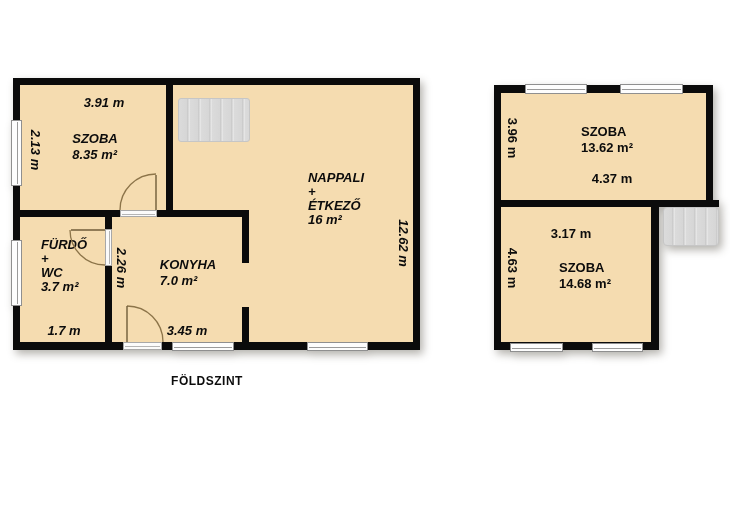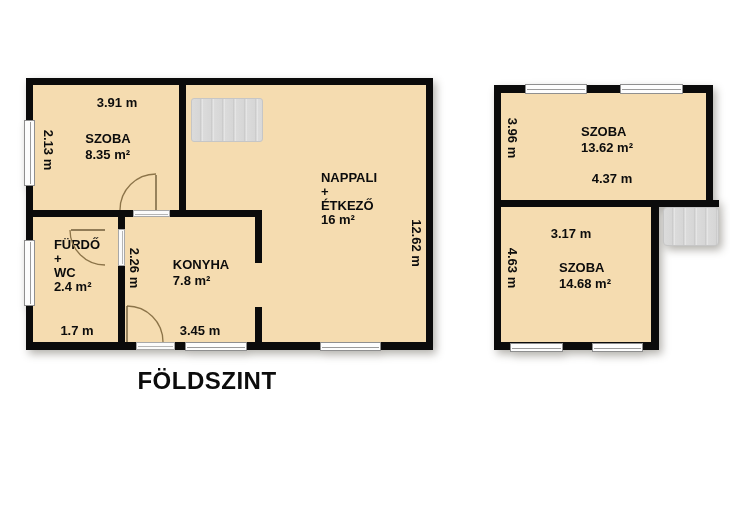--- a/index.html
+++ b/index.html
@@ -18,29 +18,29 @@
   .thr-h::after{content:"";position:absolute;left:1px;right:1px;top:50%;height:1px;background:#b5b5b5;}
   .thr-v::after{content:"";position:absolute;top:1px;bottom:1px;left:50%;width:1px;background:#b5b5b5;}
   .stairs{
     position:absolute;border:1px solid #c6c6c6;border-radius:3px;box-sizing:border-box;
     background:repeating-linear-gradient(90deg,#dbdbdb 0px,#d6d6d6 8px,#c2c2c2 9px,#efefef 10px,#dbdbdb 11px);
   }
   .lbl{position:absolute;transform:translate(-50%,-50%);font-weight:bold;font-size:13px;white-space:nowrap;color:#0c0c0c;}
   .lbl.v{transform:translate(-50%,-50%) rotate(90deg);}
   .room-lbl{position:absolute;transform:translate(-50%,-50%);font-weight:bold;font-size:13px;line-height:14px;text-align:left;color:#0c0c0c;}
   .room-lbl.wide{line-height:16px;}
-  .plan-title{position:absolute;transform:translate(-50%,-50%);font-weight:bold;font-size:24px;letter-spacing:0.5px;color:#0c0c0c;}
+  .plan-title{position:absolute;transform:translate(-50%,-50%);font-weight:bold;font-size:12px;letter-spacing:0.5px;color:#0c0c0c;}
   svg.doors{position:absolute;left:0;top:0;pointer-events:none;}
 </style>
 </head>
 <body>
 
 <div class="stage">
 
-  <div class="plan" style="left:26px;top:78px;width:479px;height:272px;">
+  <div class="plan" style="left:13px;top:78px;width:479px;height:272px;font-style:italic;">
     <div class="structure">
       <div class="wall" style="left:0;top:0;width:407px;height:272px;"></div>
       <div class="fill" style="left:7px;top:7px;width:393px;height:257px;"></div>
 
       <div class="wall" style="left:153px;top:7px;width:7px;height:132px;"></div>
       <div class="wall" style="left:7px;top:132px;width:100px;height:7px;"></div>
       <div class="wall" style="left:144px;top:132px;width:92px;height:7px;"></div>
       <div class="wall" style="left:92px;top:139px;width:7px;height:12px;"></div>
       <div class="wall" style="left:92px;top:187px;width:7px;height:77px;"></div>
       <div class="wall" style="left:229px;top:132px;width:7px;height:53px;"></div>
@@ -68,26 +68,26 @@
       <div>NAPPALI</div>
       <div>+</div>
       <div>ÉTKEZŐ</div>
       <div>16 m²</div>
     </div>
     <div class="lbl v" style="left:390px;top:165px;">12.62 m</div>
     <div class="room-lbl" style="left:51px;top:188px;">
       <div>FÜRDŐ</div>
       <div>+</div>
       <div>WC</div>
-      <div>2.4 m²</div>
+      <div>3.7 m²</div>
     </div>
     <div class="lbl v" style="left:108px;top:190px;">2.26 m</div>
     <div class="room-lbl wide" style="left:175px;top:195px;">
       <div>KONYHA</div>
-      <div>7.8 m²</div>
+      <div>7.0 m²</div>
     </div>
     <div class="lbl" style="left:51px;top:252px;">1.7 m</div>
     <div class="lbl" style="left:174px;top:252px;">3.45 m</div>
   </div>
 
   <div class="plan" style="left:494px;top:85px;width:226px;height:265px;">
     <div class="structure">
       <div class="wall" style="left:0;top:0;width:219px;height:122px;"></div>
       <div class="fill" style="left:7px;top:8px;width:205px;height:107px;"></div>
       <div class="wall" style="left:0;top:115px;width:225px;height:7px;"></div>

